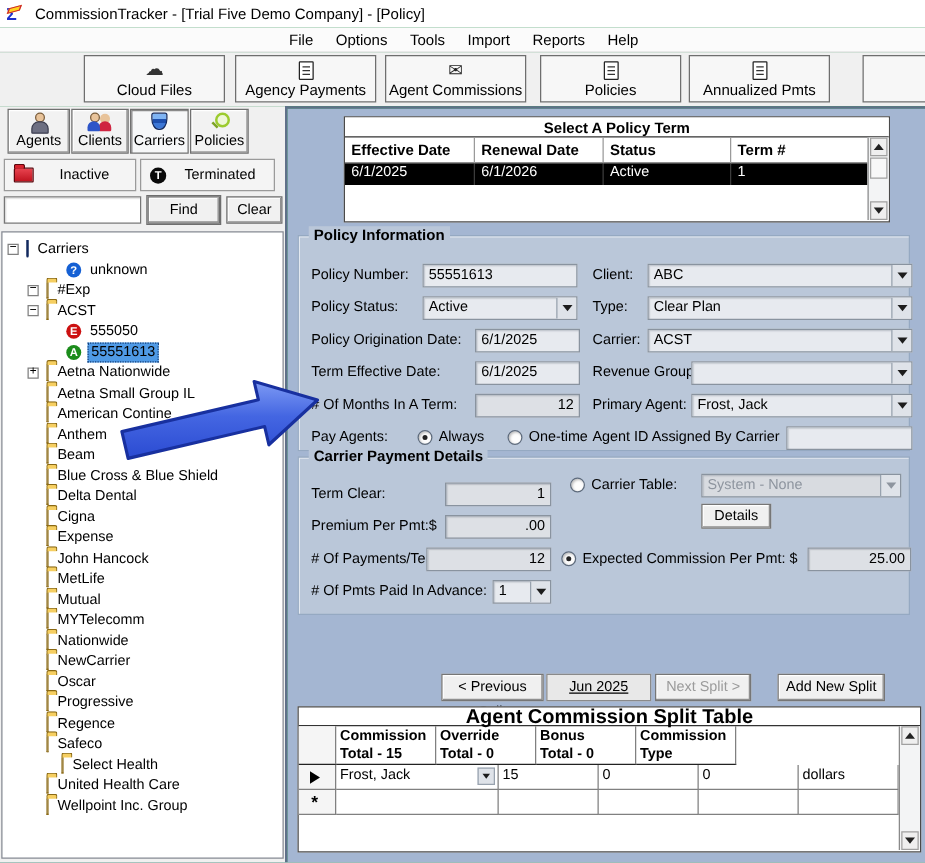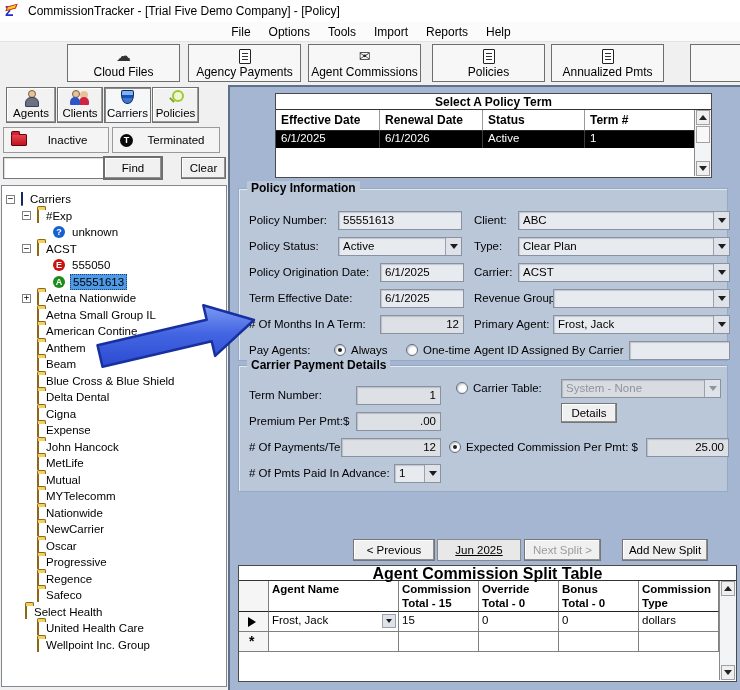--- a/index.html
+++ b/index.html
@@ -205,45 +205,45 @@
     <div class="fbtn" style="left:3px;width:106px">
       <span class="i-redfolder"></span>
       <span class="lb">Inactive</span>
     </div>
     <div class="fbtn" style="left:112px;width:108px">
       <span class="i-term"></span>
       <span class="lb">Terminated</span>
     </div>
 
     <div class="searchbox"></div>
-    <div class="sbtn default" style="left:104px;width:58px">Find</div>
+    <div class="sbtn default" style="left:118px;width:58px">Find</div>
     <div class="sbtn" style="left:181px;width:45px">Clear</div>
 
     <div class="tree">
       <div class="trow" style="padding-left:4px">
         <span class="exp m">
             <i></i>
           </span>
         <span class="ticon"><span class="i-shield"></span></span>
         <span class="tlbl">Carriers</span>
       </div>
+      <div class="trow" style="padding-left:36px">
+        <span class="spc"></span>
+        <span class="ticon">
+            <span class="i-circ q"></span>
+          </span>
+        <span class="tlbl">unknown</span>
+      </div>
       <div class="trow" style="padding-left:20px">
         <span class="exp m">
             <i></i>
           </span>
         <span class="ticon"><span class="i-foldo"></span></span>
         <span class="tlbl">#Exp</span>
       </div>
-      <div class="trow" style="padding-left:36px">
-        <span class="spc"></span>
-        <span class="ticon">
-            <span class="i-circ q"></span>
-          </span>
-        <span class="tlbl">unknown</span>
-      </div>
       <div class="trow" style="padding-left:20px">
         <span class="exp m">
             <i></i>
           </span>
         <span class="ticon"><span class="i-foldo"></span></span>
         <span class="tlbl">ACST</span>
       </div>
       <div class="trow" style="padding-left:36px">
         <span class="spc"></span>
         <span class="ticon">
@@ -348,21 +348,21 @@
       <div class="trow" style="padding-left:20px">
         <span class="spc"></span>
         <span class="ticon"><span class="i-fold"></span></span>
         <span class="tlbl">Regence</span>
       </div>
       <div class="trow" style="padding-left:20px">
         <span class="spc"></span>
         <span class="ticon"><span class="i-fold"></span></span>
         <span class="tlbl">Safeco</span>
       </div>
-      <div class="trow" style="padding-left:8px">
+      <div class="trow" style="padding-left:32px">
         <span class="spc"></span>
         <span class="ticon"><span class="i-fold"></span></span>
         <span class="tlbl">Select Health</span>
       </div>
       <div class="trow" style="padding-left:20px">
         <span class="spc"></span>
         <span class="ticon"><span class="i-fold"></span></span>
         <span class="tlbl">United Health Care</span>
       </div>
       <div class="trow" style="padding-left:20px">
@@ -434,21 +434,21 @@
       <span class="flbl" style="left:112px;top:152px">Always</span>
       <span class="rad" style="left:167px;top:155px"></span>
       <span class="flbl" style="left:184px;top:152px">One-time</span>
       <span class="flbl" style="left:235px;top:152px">Agent ID Assigned By Carrier</span>
       <span class="tb" style="left:390px;top:152px;width:101px"></span>
     </div>
 
     <div class="group" style="left:8px;top:278px;width:490px;height:127px">
       <span class="glabel">Carrier Payment Details</span>
 
-      <span class="flbl" style="left:10px;top:20px">Term Number:</span>
+      <span class="flbl" style="left:10px;top:20px">Term Clear:</span>
       <span class="tb gray right" style="left:117px;top:20px;width:85px">1</span>
 
       <span class="rad" style="left:217px;top:16px"></span>
       <span class="flbl" style="left:234px;top:13px">Carrier Table:</span>
       <span class="cmb dis" style="left:322px;top:13px;width:160px"><span>System - None</span><span class="arr"></span></span>
       <span class="btn" style="left:322px;top:37px;width:56px;height:20px;line-height:18px">Details</span>
 
       <span class="flbl" style="left:10px;top:46px">Premium Per Pmt:$</span>
       <span class="tb gray right" style="left:117px;top:46px;width:85px">.00</span>
 
@@ -465,21 +465,20 @@
     <span class="btn" style="left:123px;top:452px;width:82px">&lt; Previous Split</span>
     <span class="pn" style="left:207px;top:452px;width:84px">Jun 2025</span>
     <span class="btn dis" style="left:294px;top:452px;width:77px">Next Split &gt;</span>
     <span class="btn" style="left:392px;top:452px;width:86px">Add New Split</span>
 
     <div class="splittable">
       <div class="st-title">Agent Commission Split Table</div>
       <div class="st-body">
         <div class="st-row st-h">
           <span class="c s0"></span>
-          <span class="c s1">Agent Name</span>
           <span class="c s2">Commission
 Total - 15</span>
           <span class="c s3">Override
 Total - 0</span>
           <span class="c s4">Bonus
 Total - 0</span>
           <span class="c s5">Commission
 Type</span>
         </div>
         <div class="st-row st-d">

